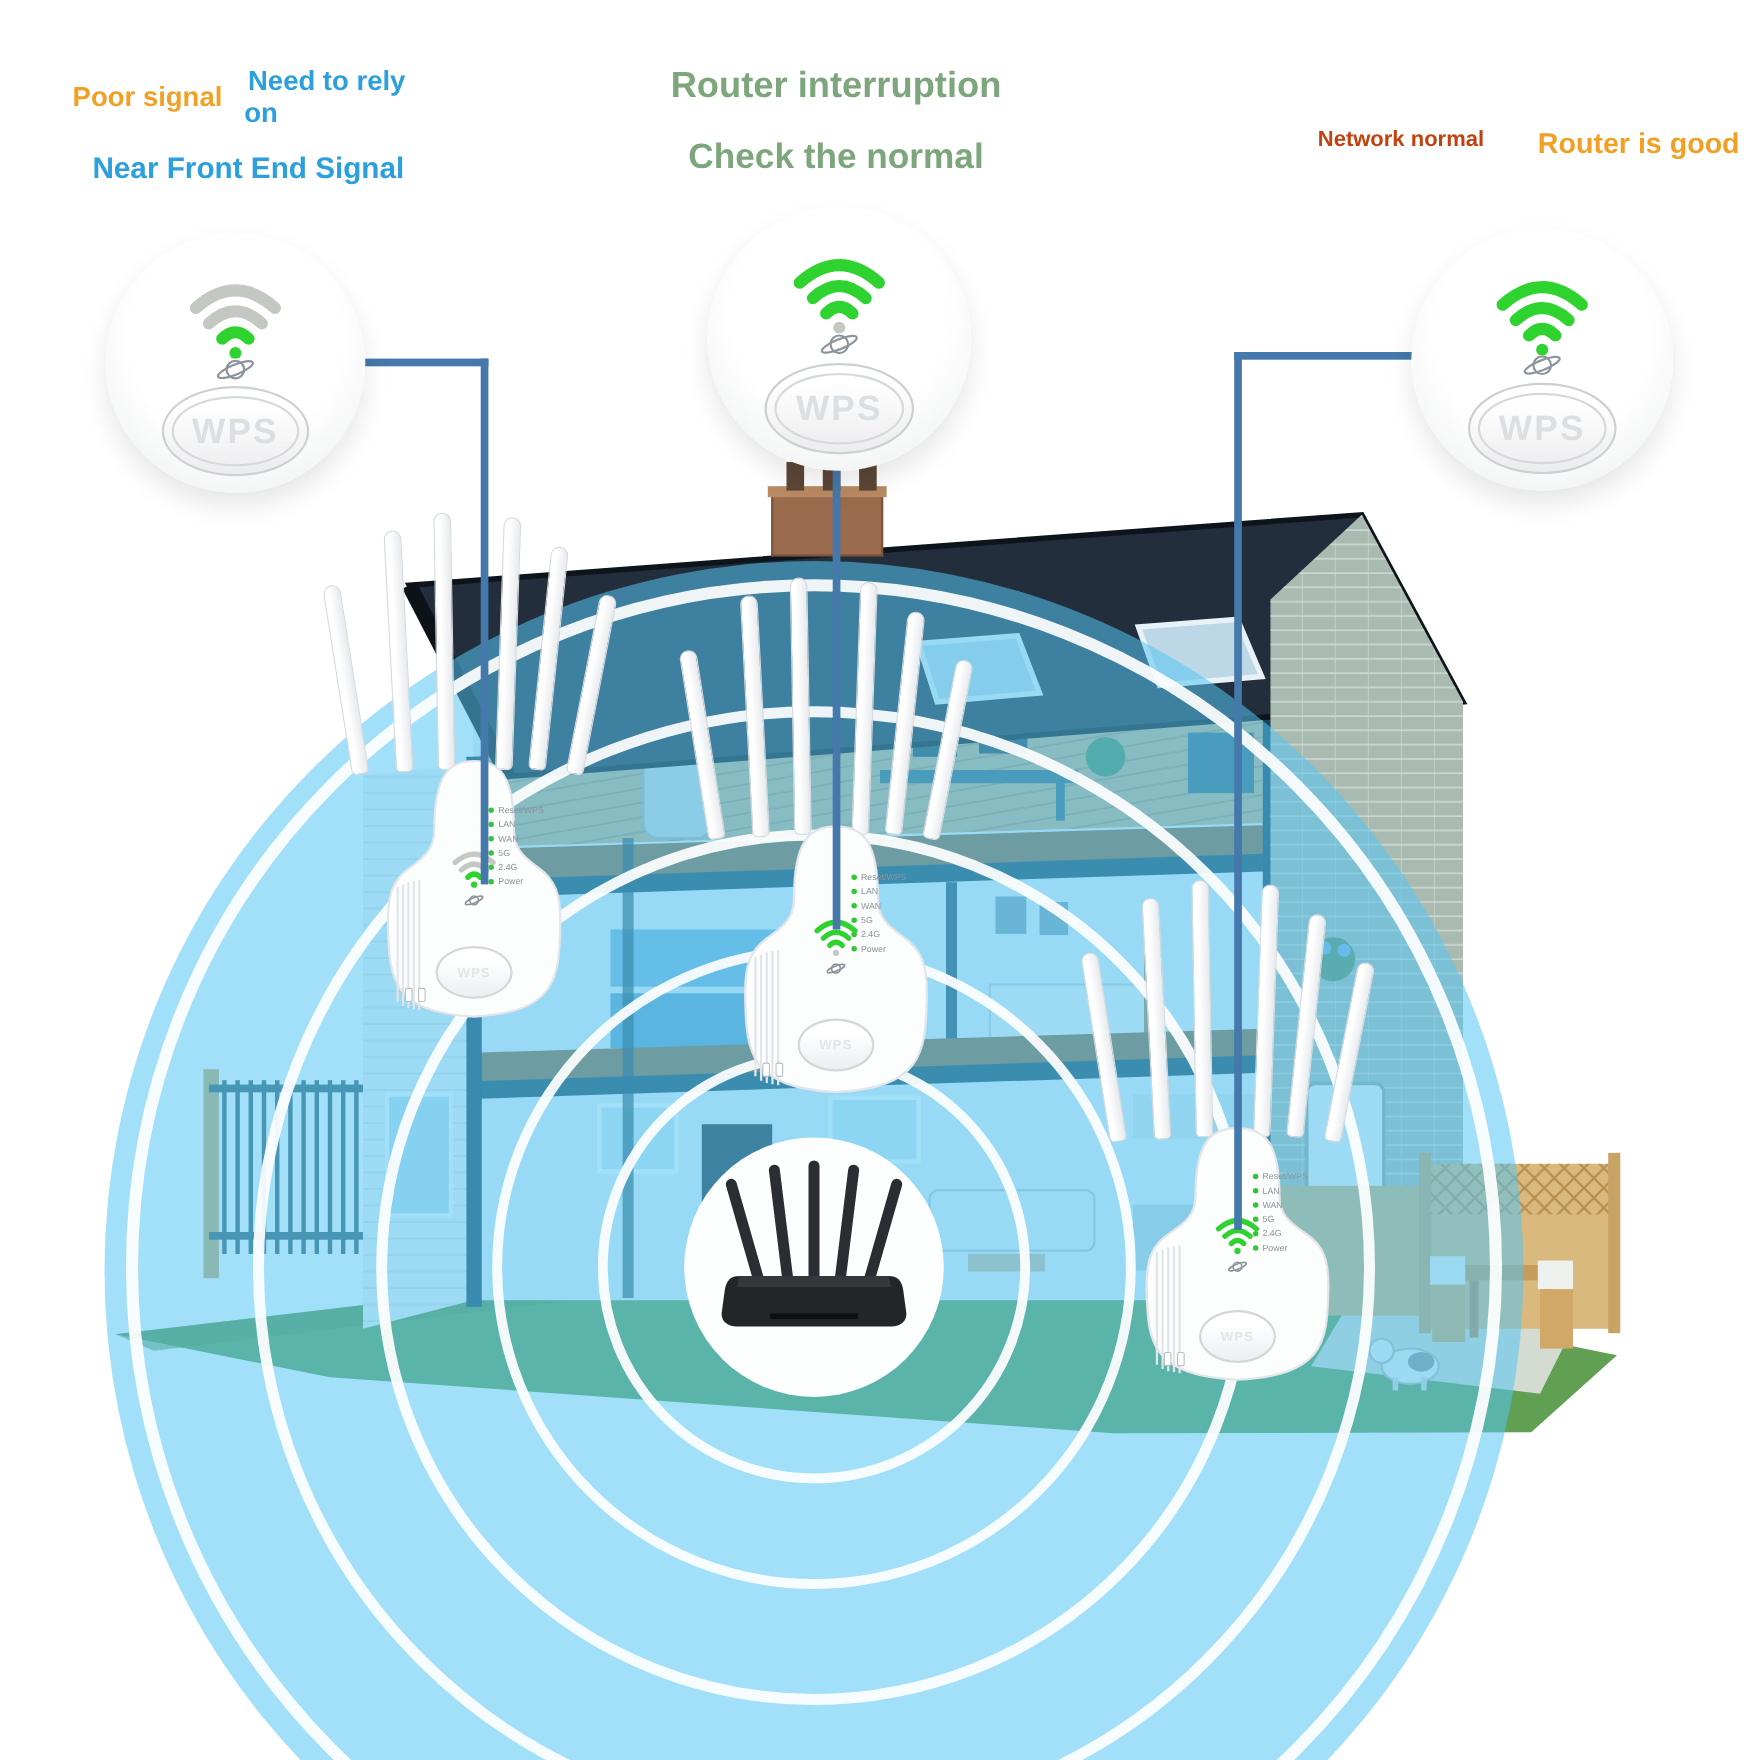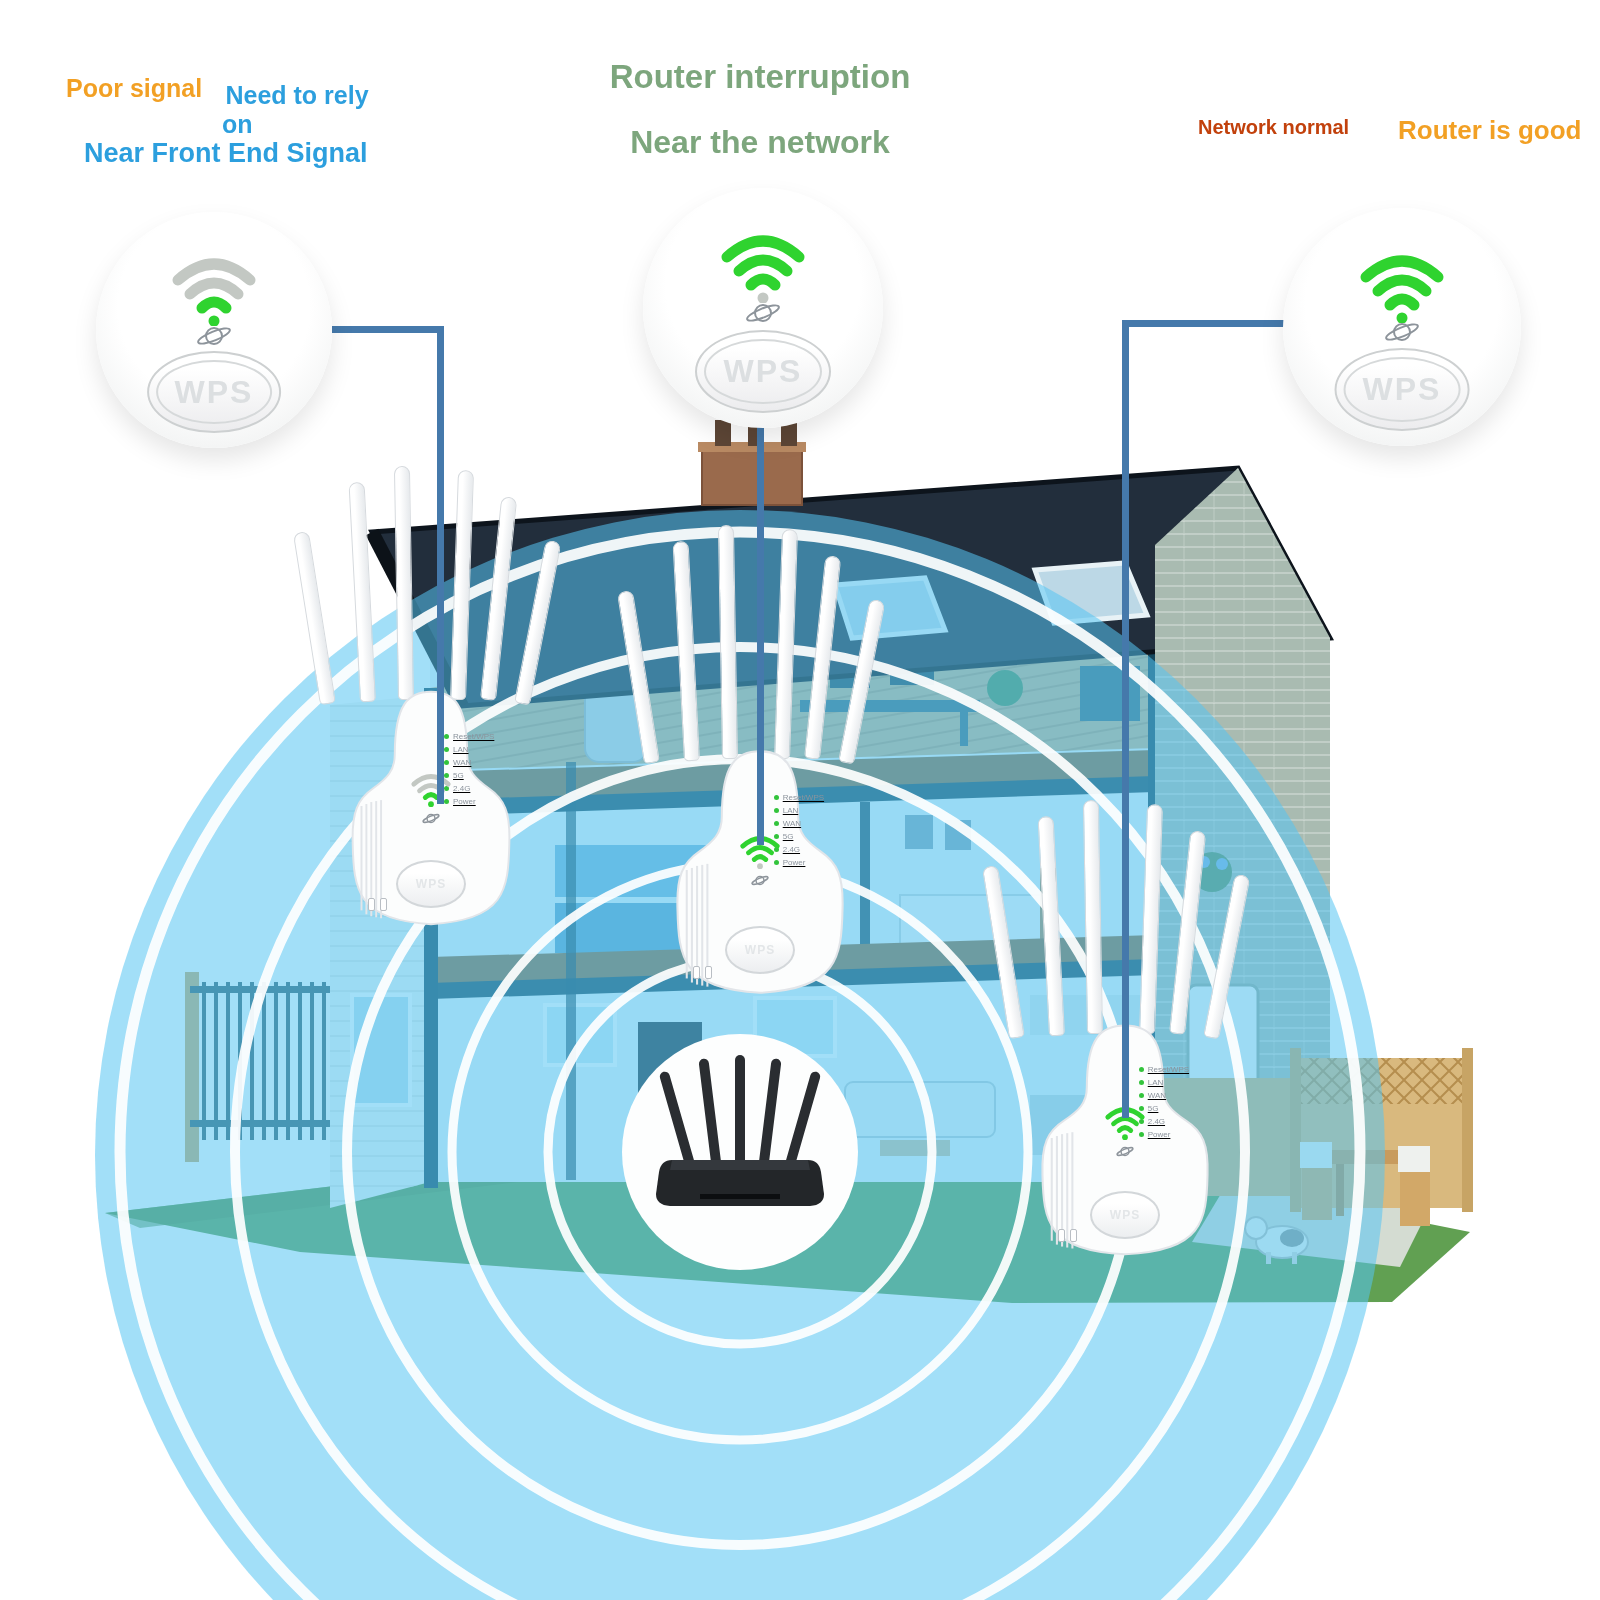--- a/index.html
+++ b/index.html
@@ -1,21 +1,21 @@
 <!DOCTYPE html>
 <html><head>
 <meta charset="utf-8">
 <style>
   html,body{margin:0;padding:0;}
   body{width:1600px;height:1600px;position:relative;overflow:hidden;background:#ffffff;
        font-family:"Liberation Sans", sans-serif;}
   
   .hd{position:absolute;font-weight:bold;z-index:8;line-height:1.15;}
   .t-poor{left:66px;top:74px;font-size:25px;color:#F2A024;}
-  .t-rely{left:222px;top:60px;width:150px;font-size:25px;color:#2C9FDE;text-align:center;margin-top:21px;}
+  .t-rely{left:222px;top:60px;width:150px;font-size:25px;color:#2C9FDE;text-align:center;}
   .t-rely .l2{display:block;text-align:left;padding-right:6px;}
   .t-near{left:84px;top:138px;font-size:27px;color:#2C9FDE;}
   .t-interrupt{left:558px;top:58px;width:404px;text-align:center;font-size:33px;color:#7DA67D;}
   .t-check{left:558px;top:124px;width:404px;text-align:center;font-size:32px;color:#7DA67D;}
   .t-normal{left:1198px;top:116px;font-size:20px;color:#c2410c;}
   .t-good{left:1398px;top:116px;font-size:26px;color:#F2A024;}
   
   .c-green{--c:#2fd32f;}
   .c-grey{--c:#c3c8c3;}
   .wifi-arc{fill:none;stroke:var(--c,#2fd32f);stroke-linecap:round;}
@@ -39,21 +39,21 @@
   .antenna{position:absolute;width:14px;border:1px solid #d6dade;border-radius:8px 8px 5px 5px;
            background:linear-gradient(to right,#ffffff 30%,#e7eaed);transform-origin:50% 100%;z-index:0;}
   .a1{left:-18px;top:-148px;height:172px;transform:rotate(-9deg);}
   .a2{left:22px;top:-196px;height:218px;transform:rotate(-3deg);}
   .a3{left:60px;top:-212px;height:232px;transform:rotate(-1deg);}
   .a4{left:112px;top:-208px;height:228px;transform:rotate(2deg);}
   .a5{left:142px;top:-182px;height:202px;transform:rotate(6deg);}
   .a6{left:176px;top:-140px;height:164px;transform:rotate(11deg);}
   .dev-body{position:absolute;inset:0;z-index:1;}
   .led-panel{position:absolute;left:57%;top:21%;z-index:2;display:flex;flex-direction:column;gap:4px;}
-  .led-row{display:flex;align-items:center;gap:4px;text-decoration:underline;}
+  .led-row{display:flex;align-items:center;gap:4px;}
   .led-dot{width:5px;height:5px;border-radius:50%;background:#33c43c;flex:0 0 auto;}
   .led-label{font-size:8px;color:#8b939c;white-space:nowrap;}
   .dev-status{position:absolute;left:50%;top:34%;transform:translateX(-50%);z-index:2;
               display:flex;flex-direction:column;align-items:center;gap:2px;}
   .dev-wps{position:absolute;left:50%;top:71%;transform:translateX(-50%);width:66px;height:44px;
            border-radius:50%;background:linear-gradient(#ffffff 25%,#eceef0);
            border:2px solid #d3d7da;display:flex;align-items:center;justify-content:center;z-index:2;}
   .dev-wps span{color:#e3e6e8;font-weight:bold;font-size:12px;letter-spacing:1px;}
   .outlet{position:absolute;left:16%;top:86%;display:flex;gap:5px;z-index:2;}
   .outlet i{width:5px;height:11px;border:1px solid #b9bec4;border-radius:2px;background:#fff;}
@@ -232,21 +232,21 @@
 <div class="conn" style="left:332px;top:326px;width:112px;height:7px;"></div>
 <div class="conn" style="left:437px;top:326px;width:7px;height:478px;"></div>
 <div class="conn" style="left:757px;top:420px;width:7px;height:425px;"></div>
 <div class="conn" style="left:1122px;top:320px;width:168px;height:7px;"></div>
 <div class="conn" style="left:1122px;top:320px;width:7px;height:798px;"></div>
 
 <div class="hd t-poor">Poor signal</div>
 <div class="hd t-rely"><span>Need to rely</span><span class="l2">on</span></div>
 <div class="hd t-near">Near Front End Signal</div>
 <div class="hd t-interrupt">Router interruption</div>
-<div class="hd t-check">Near the network</div>
+<div class="hd t-check">Check the normal</div>
 <div class="hd t-normal">Network normal</div>
 <div class="hd t-good">Router is good</div>
 
 <div class="badge" style="left:96px;top:212px;width:236px;height:236px;">
   <svg class="wifi" width="96" height="86" viewBox="0 0 96 86">
     <path class="wifi-arc c-grey" stroke-width="11" d="M12,40 Q48,8 84,40"></path>
     <path class="wifi-arc c-grey" stroke-width="11" d="M24,54 Q48,32 72,54"></path>
     <path class="wifi-arc c-green" stroke-width="11" d="M36,68 Q48,56 60,68"></path>
     <circle class="wifi-dot c-green" cx="48" cy="81" r="5.5"></circle>
   </svg>

